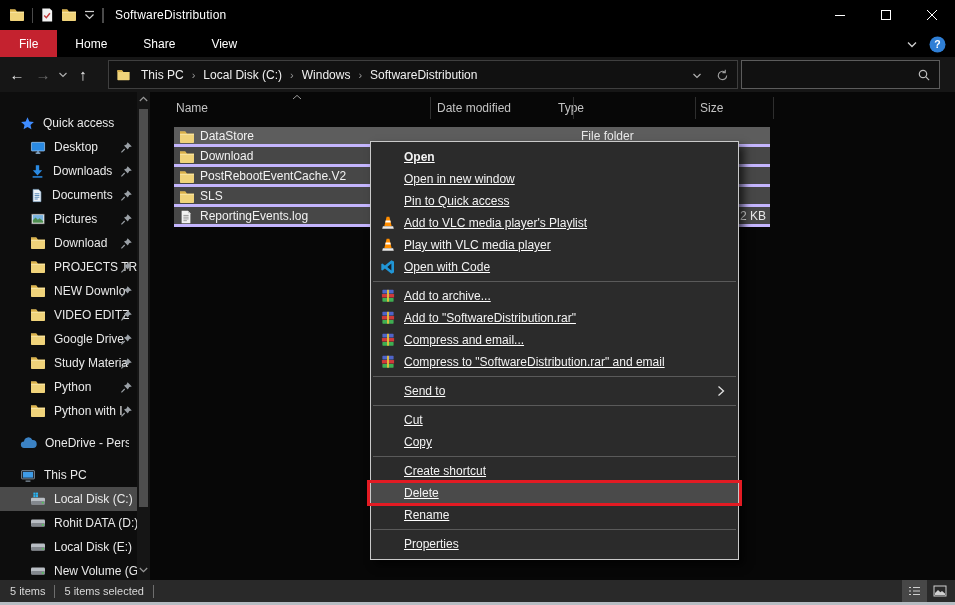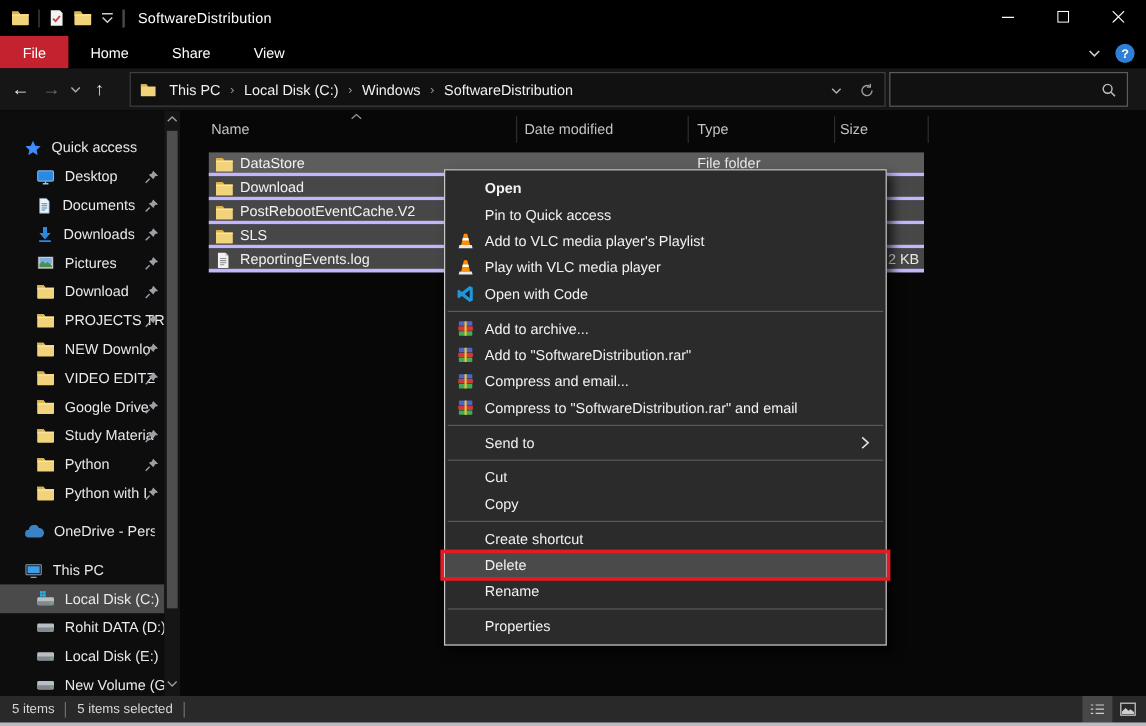--- a/index.html
+++ b/index.html
@@ -58,37 +58,37 @@
   .side-item .pin { position:absolute; right:4px; top:6px; }
   .sb { position:absolute; right:0; top:0; width:13px; height:100%; background:#151515; }
   .sb-up { position:absolute; top:3px; left:1px; }
   .sb-dn { position:absolute; bottom:6px; left:1px; }
   .sb-thumb { position:absolute; left:2px; top:17px; width:9px; height:398px; background:#4e4e4e; }
 
   
   .filepane { position:absolute; left:150px; top:0; right:0; height:100%; }
   .cols { position:relative; height:30px; }
   .col-label { position:absolute; top:9px; font-size:12px; color:#c3c3c3; white-space:nowrap; }
-  .col-name { left:26px; } .col-date { left:287px; } .col-type { left:431px; } .col-size { left:550px; }
+  .col-name { left:26px; } .col-date { left:287px; } .col-type { left:408px; } .col-size { left:550px; }
   .col-sep { position:absolute; top:5px; width:1px; height:22px; background:#2e2e2e; }
   .sort-caret { position:absolute; left:142px; top:2px; }
   .rows { position:absolute; left:24px; top:35px; width:596px; }
   .frow { position:relative; height:20px; border-bottom:3px solid #c4b5fd; background:#474747;
           display:flex; align-items:center; font-size:12px; color:#f2f2f2; }
   .frow.cursor { background:#5d5d5d; }
   .frow .fico { position:absolute; left:5px; top:2px; }
   .frow .fname { margin-left:26px; }
   .frow .fdate { position:absolute; left:263px; color:#e8e8e8;margin-top:21px; }
   .frow .ftype { position:absolute; left:407px; color:#e8e8e8; }
   .frow .fsize { position:absolute; left:540px; width:52px; text-align:right; color:#e8e8e8; }
 
   
   .ctx-menu { position:absolute; left:370px; top:141px; width:369px; background:#2b2b2b;
               border:1px solid #c9c9c9; box-shadow:5px 5px 8px rgba(0,0,0,.65);
-              padding:4px 0; z-index:8; }
+              padding:4px 0; z-index:8;text-decoration:underline; }
   .mi { position:relative; height:22px; line-height:22px; font-size:12px; color:#f2f2f2;
         padding-left:33px; white-space:nowrap; }
   .mi.bold { font-weight:bold; }
   .mi.hl { background:#4a4a4a; }
   .mi .mi-ic { position:absolute; left:9px; top:3px; width:16px; height:16px; }
   .mi .sub-arrow { position:absolute; right:13px; top:5px; }
   .mi .red-frame { position:absolute; left:-4px; right:-4px; top:-2px; bottom:-2px;
                    border:3px solid #e31b23; pointer-events:none; }
   .mi-sep { height:1px; background:#5a5a5a; margin:3px 2px; }
 
@@ -253,43 +253,43 @@
           <span class="lbl">Desktop</span>
           <span class="pin" style="display: inline-flex;">
             <svg width="13" height="13" viewBox="0 0 13 13">
               <path d="M7.6 1.2l4.2 4.2-2.5.5-1.5 2.5L4 4.6l2.5-1z" fill="#9aa0a6"></path>
               <path d="M4.7 8L1.4 11.3" stroke="#9aa0a6" stroke-width="1.2"></path>
             </svg>
           </span>
         </div>
         <div class="side-item lvl1">
           <span style="display: inline-flex;">
+            <svg width="15" height="15" viewBox="0 0 16 16">
+              <path d="M6.2 1.2h3.6V6.6h3.2L8 12.3 3 6.6h3.2z" fill="#2a8ae2"></path>
+              <path d="M2.8 13.8h10.4" stroke="#2a8ae2" stroke-width="1.6"></path>
+            </svg>
+          </span>
+          <span class="lbl">Downloads</span>
+          <span class="pin" style="display: inline-flex;">
+            <svg width="13" height="13" viewBox="0 0 13 13">
+              <path d="M7.6 1.2l4.2 4.2-2.5.5-1.5 2.5L4 4.6l2.5-1z" fill="#9aa0a6"></path>
+              <path d="M4.7 8L1.4 11.3" stroke="#9aa0a6" stroke-width="1.2"></path>
+            </svg>
+          </span>
+        </div>
+        <div class="side-item lvl1">
+          <span style="display: inline-flex;">
             <svg width="14" height="15" viewBox="0 0 16 16">
               <path d="M3.5 1h6.3l2.7 2.7V15h-9z" fill="#eef3f8" stroke="#7fa7cc" stroke-width=".7"></path>
               <g stroke="#4f81b3" stroke-width="1">
                 <path d="M5.3 6h5.4M5.3 8h5.4M5.3 10h5.4M5.3 12h3.6"></path>
               </g>
             </svg>
           </span>
           <span class="lbl">Documents</span>
-          <span class="pin" style="display: inline-flex;">
-            <svg width="13" height="13" viewBox="0 0 13 13">
-              <path d="M7.6 1.2l4.2 4.2-2.5.5-1.5 2.5L4 4.6l2.5-1z" fill="#9aa0a6"></path>
-              <path d="M4.7 8L1.4 11.3" stroke="#9aa0a6" stroke-width="1.2"></path>
-            </svg>
-          </span>
-        </div>
-        <div class="side-item lvl1">
-          <span style="display: inline-flex;">
-            <svg width="15" height="15" viewBox="0 0 16 16">
-              <path d="M6.2 1.2h3.6V6.6h3.2L8 12.3 3 6.6h3.2z" fill="#2a8ae2"></path>
-              <path d="M2.8 13.8h10.4" stroke="#2a8ae2" stroke-width="1.6"></path>
-            </svg>
-          </span>
-          <span class="lbl">Downloads</span>
           <span class="pin" style="display: inline-flex;">
             <svg width="13" height="13" viewBox="0 0 13 13">
               <path d="M7.6 1.2l4.2 4.2-2.5.5-1.5 2.5L4 4.6l2.5-1z" fill="#9aa0a6"></path>
               <path d="M4.7 8L1.4 11.3" stroke="#9aa0a6" stroke-width="1.2"></path>
             </svg>
           </span>
         </div>
         <div class="side-item lvl1">
           <span style="display: inline-flex;">
             <svg width="16" height="14" viewBox="0 0 16 16">
@@ -598,20 +598,21 @@
           <span class="ftype"></span>
           <span class="fsize">2 KB</span>
         </div>
       </div>
   </div>
 
 </div>
 
 <div class="ctx-menu" id="ctx">
     <div class="mi bold">Open</div>
+    <div class="mi">Open in new window</div>
     <div class="mi">Pin to Quick access</div>
     <div class="mi">Add to VLC media player's Playlist<span class="mi-ic" style="display: inline-flex;">
         <svg width="16" height="16" viewBox="0 0 16 16">
           <path d="M6.6 1.8h2.8l2.3 9.4H4.3z" fill="#ff8d00"></path>
           <path d="M5.7 5.4h4.6l.5 2.1H5.2z" fill="#fff"></path>
           <path d="M2.9 11.2h10.2l.7 2.6H2.2z" fill="#e9e9e9"></path>
         </svg>
       </span></div>
     <div class="mi">Play with VLC media player<span class="mi-ic" style="display: inline-flex;">
         <svg width="16" height="16" viewBox="0 0 16 16">

